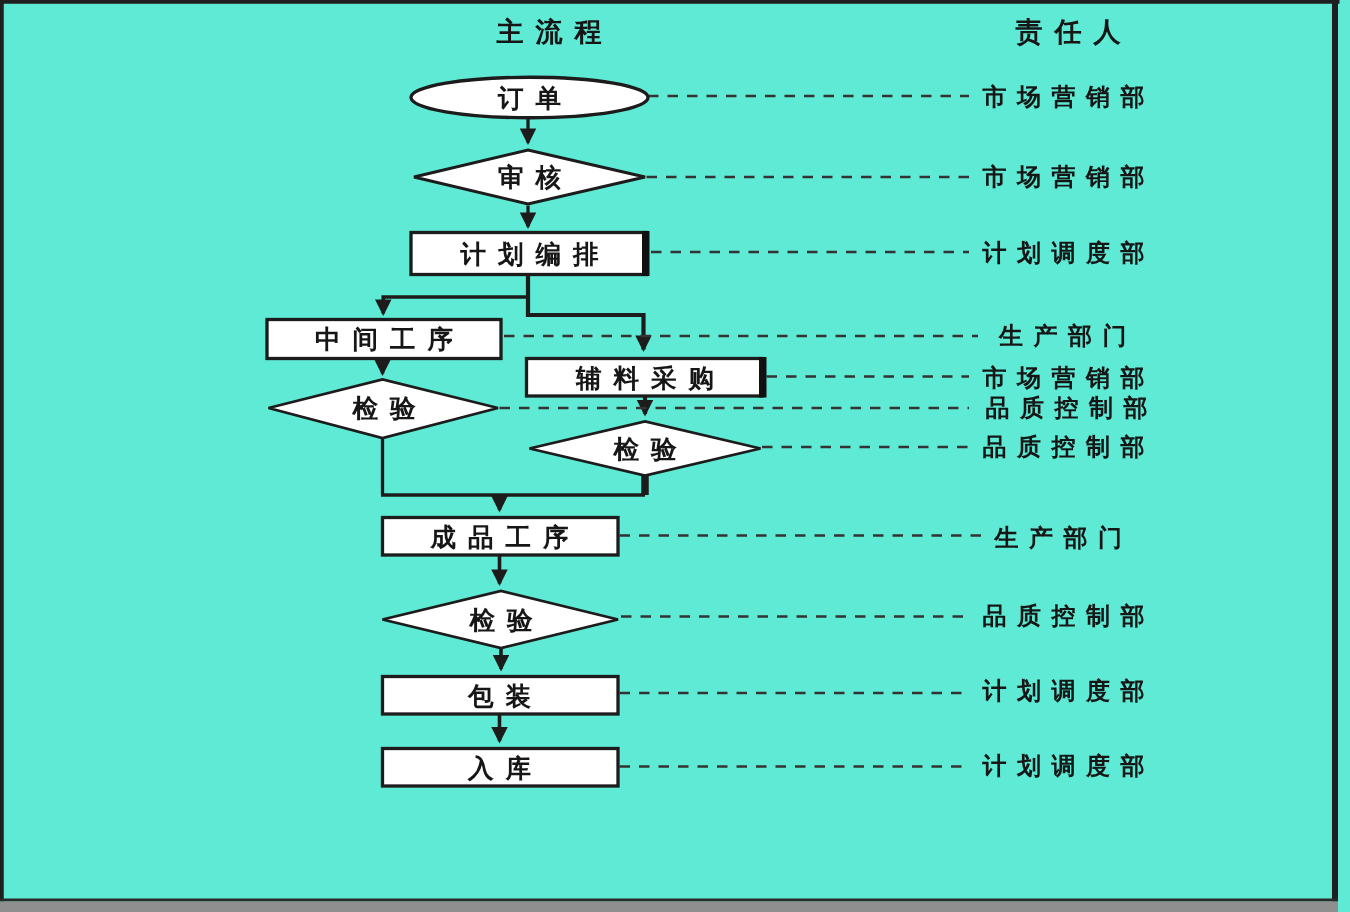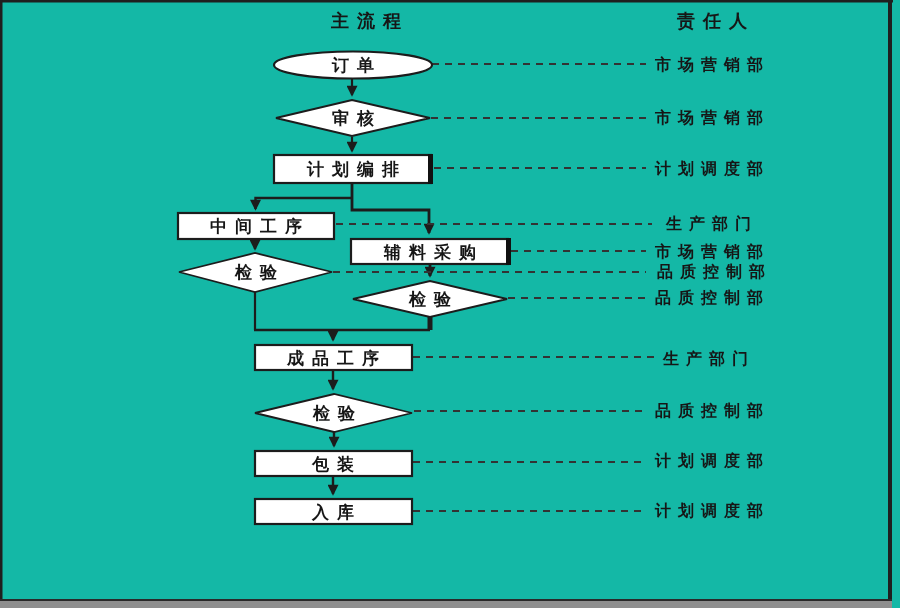--- a/index.html
+++ b/index.html
@@ -4,21 +4,21 @@
 <style>
   html, body {
     margin: 0;
     padding: 0;
     background: #ffffff;
   }
   .stage {
     position: relative;
     width: 900px;
     height: 608px;
-    background: #14b8a6;
+    background: #5eead4;
     font-family: "Liberation Sans", sans-serif;
     overflow: hidden;
   }
   svg text {
     font-family: "Liberation Sans", sans-serif;
     fill: #161616;
     font-weight: bold;
   }
   .col-header { font-size: 18px; letter-spacing: 8px; }
   .node-label { font-size: 17px; letter-spacing: 8px; }

